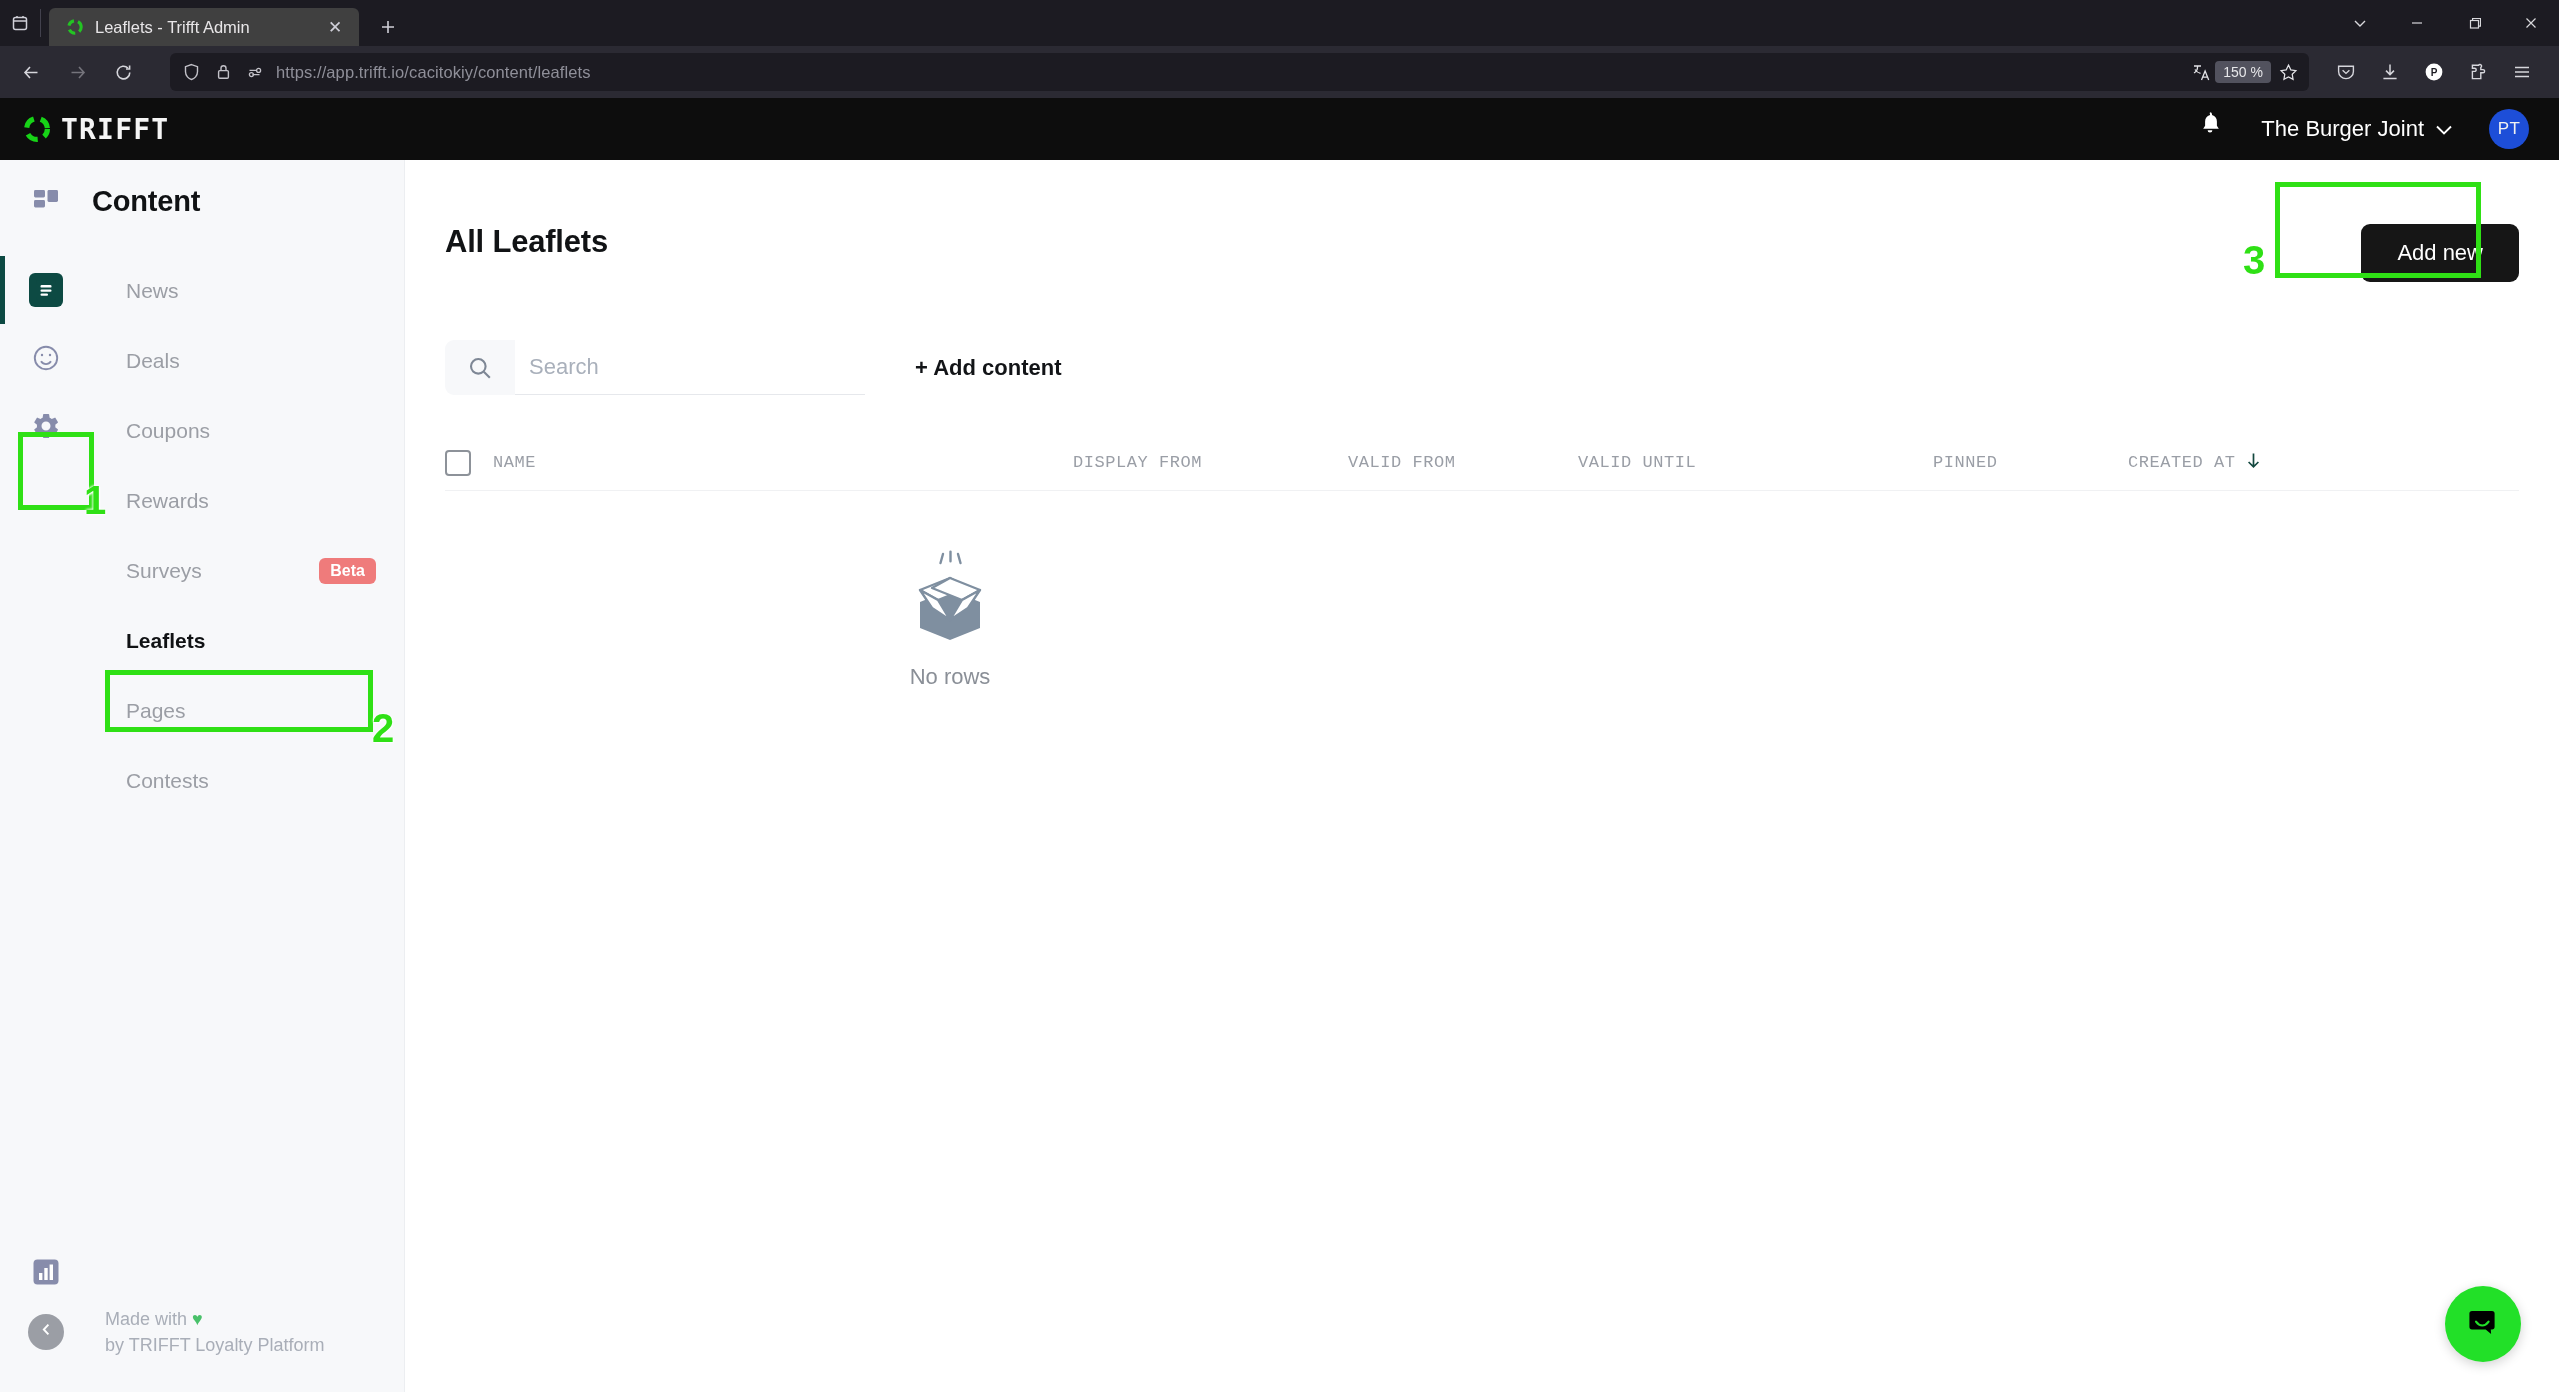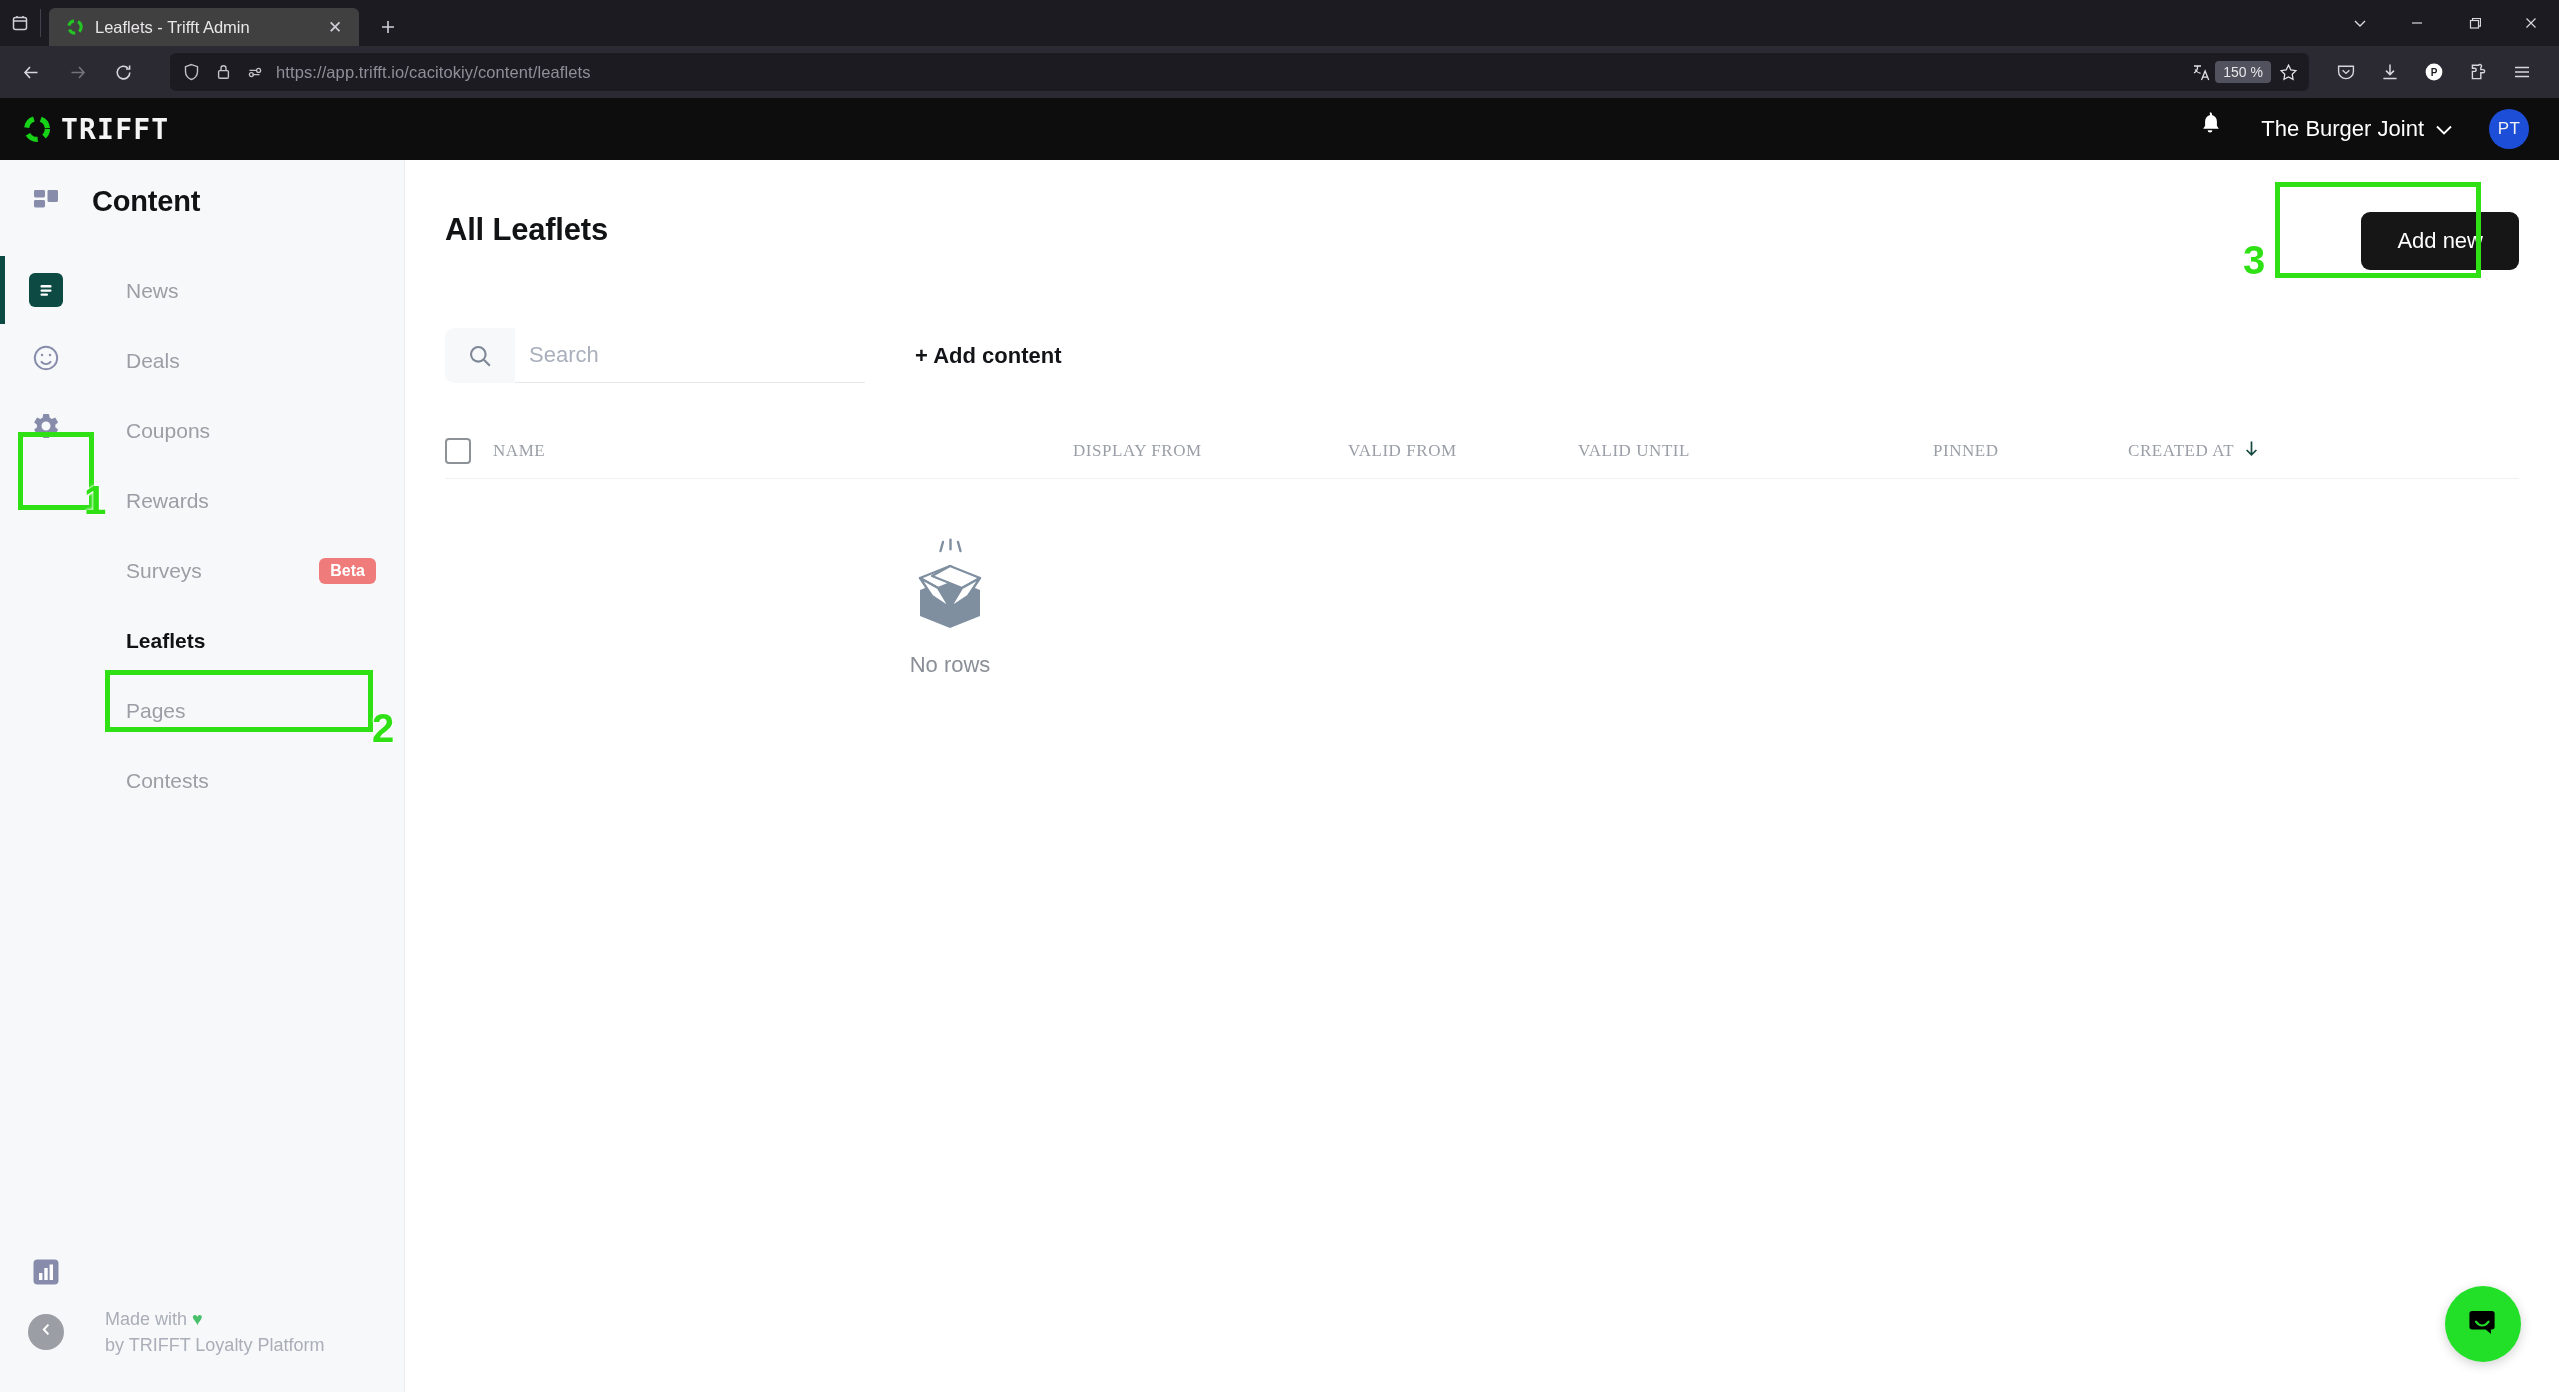--- a/index.html
+++ b/index.html
@@ -158,21 +158,21 @@
     display: flex; align-items: center; justify-content: center;
     margin-left: 28px;
   }
   .made {
     margin-left: 25px; font-size: 18px; line-height: 1.45; color: #a9aeb8;
     font-family: "Liberation Sans", sans-serif;
   }
   .made .hrt { color: #49c16a; }
 
   
-  .main { flex: 1; background: #fff; position: relative; padding: 0 40px 0 40px; }
+  .main { flex: 1; background: #fff; position: relative; padding: 12px 40px 0 40px; }
   .main-head { display: flex; align-items: flex-start; padding-top: 52px; }
   .page-title { font-size: 31px; font-weight: 700; color: #111315; letter-spacing: -0.2px; }
 
   .addnew-wrap { margin-left: auto; position: relative; }
   .btn-addnew {
     background: #161616; color: #fff; font-size: 22px;
     padding: 16px 36px; border-radius: 9px; border: none;
     font-family: "Liberation Sans", sans-serif;
   }
 
@@ -194,21 +194,21 @@
     font-family: "Liberation Sans", sans-serif;
   }
 
   .table { margin-top: 40px; }
   .thead {
     display: flex; align-items: center; height: 56px;
     border-bottom: 1px solid #f0f1f3;
   }
   .th {
     font-size: 17px; color: #9a9ea6; letter-spacing: 0.55px;
-    font-family: Liberation Serif, serif;
+    font-family: Liberation Mono, monospace;
     display: flex; align-items: center; gap: 9px;
   }
   .chk {
     width: 26px; height: 26px; border: 2.2px solid #8d9299; border-radius: 4px;
     margin-right: 22px; flex: 0 0 26px;
   }
   .th-name { width: 580px; }
   .th-display { width: 275px; }
   .th-validfrom { width: 230px; }
   .th-validuntil { width: 355px; }

